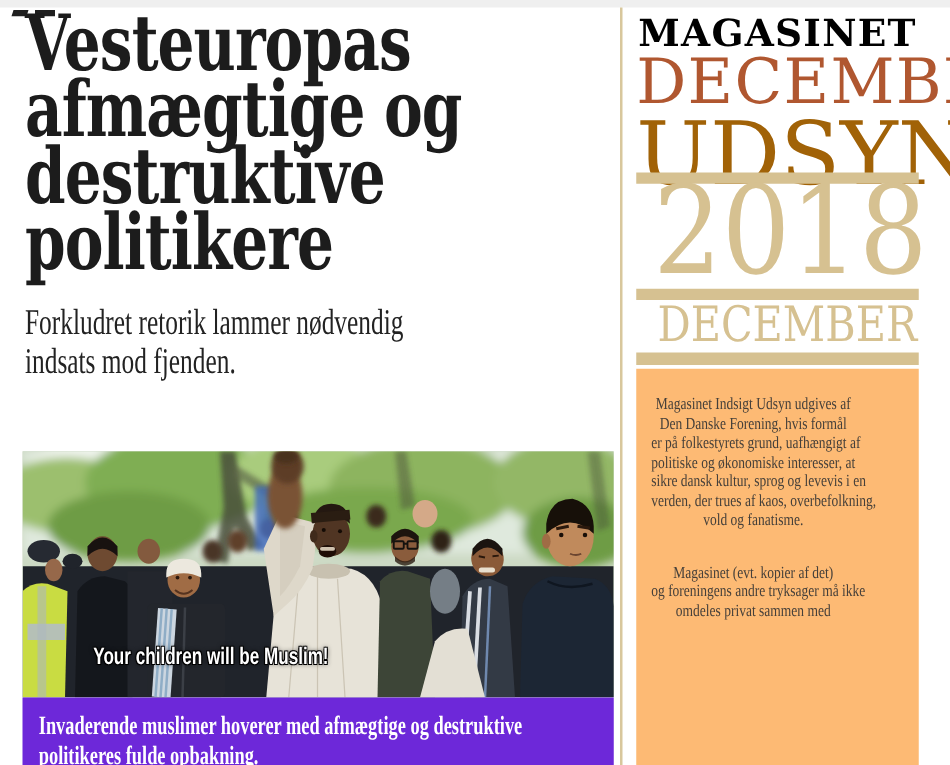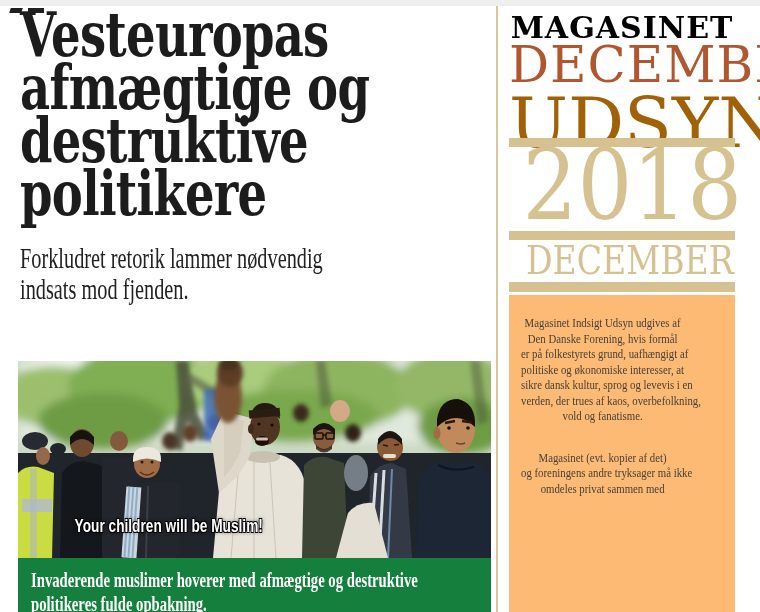--- a/index.html
+++ b/index.html
@@ -28,21 +28,21 @@
   .photo { position:relative; width:473px; height:197px; overflow:hidden; background:#ccd9c4; }
   .photo svg { display:block; width:473px; height:197px; }
   .vid-subtitle { position:absolute; left:0; right:0; bottom:21px; text-align:left;
               pointer-events:none; }
   .vid-subtitle span { display:inline-block; white-space:nowrap;
               font-family:"Liberation Sans", sans-serif; font-weight:700; font-size:19px;
               color:#fff; transform:translateX(20px) scaleX(0.72);
               text-shadow:-1px -1px 0 #000, 1px -1px 0 #000, -1px 1px 0 #000,
                           1px 1px 0 #000, 0 0 5px rgba(0,0,0,.9); }
   .caption-bar { position:absolute; left:0; top:197px; width:473px; height:54px;
-              background:#15803d; padding:10px 0 0 13px; }
+              background:#6d28d9; padding:10px 0 0 13px; }
   .caption-bar .cline { display:block; white-space:nowrap; color:#fff;
               font-family:"Liberation Serif", serif; font-weight:700;
               font-size:21px; line-height:24px;
               transform:scaleX(0.70); transform-origin:left top; }
 
   
   .divider { position:absolute; left:496px; top:6px; width:2px; height:606px; background:#d8c79c; }
 
   
   .sidebar { position:absolute; left:509px; top:0; width:226px; height:612px; }

